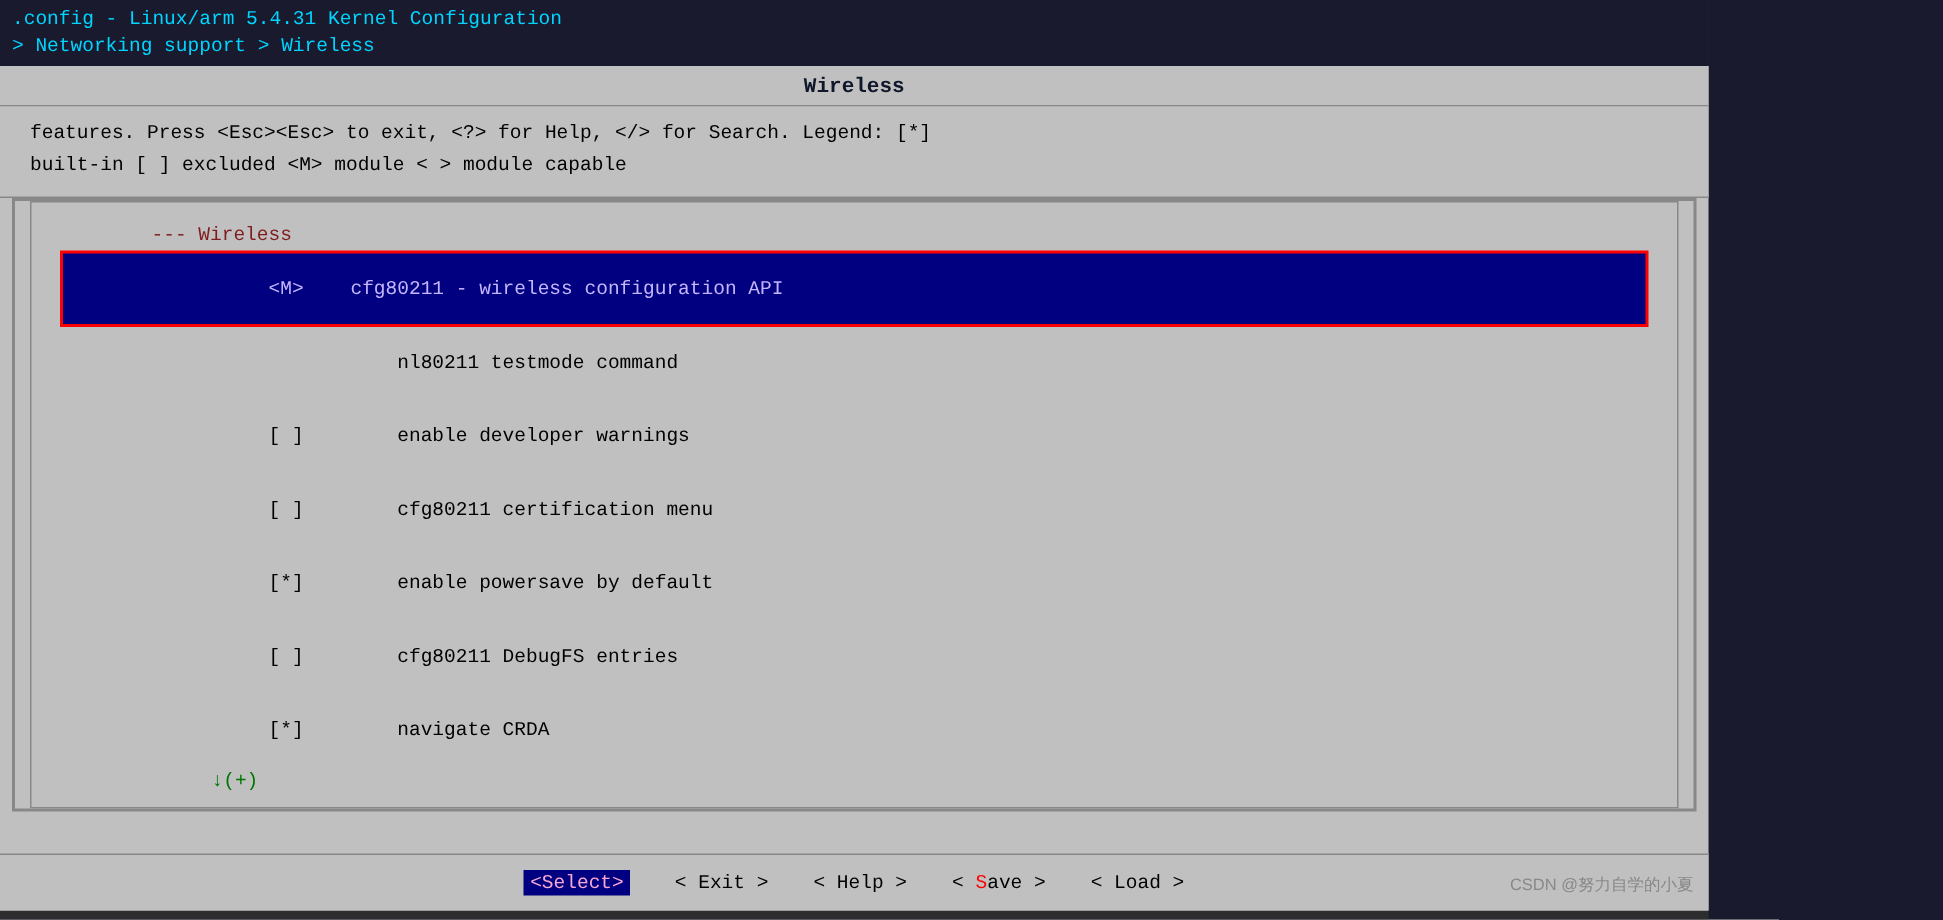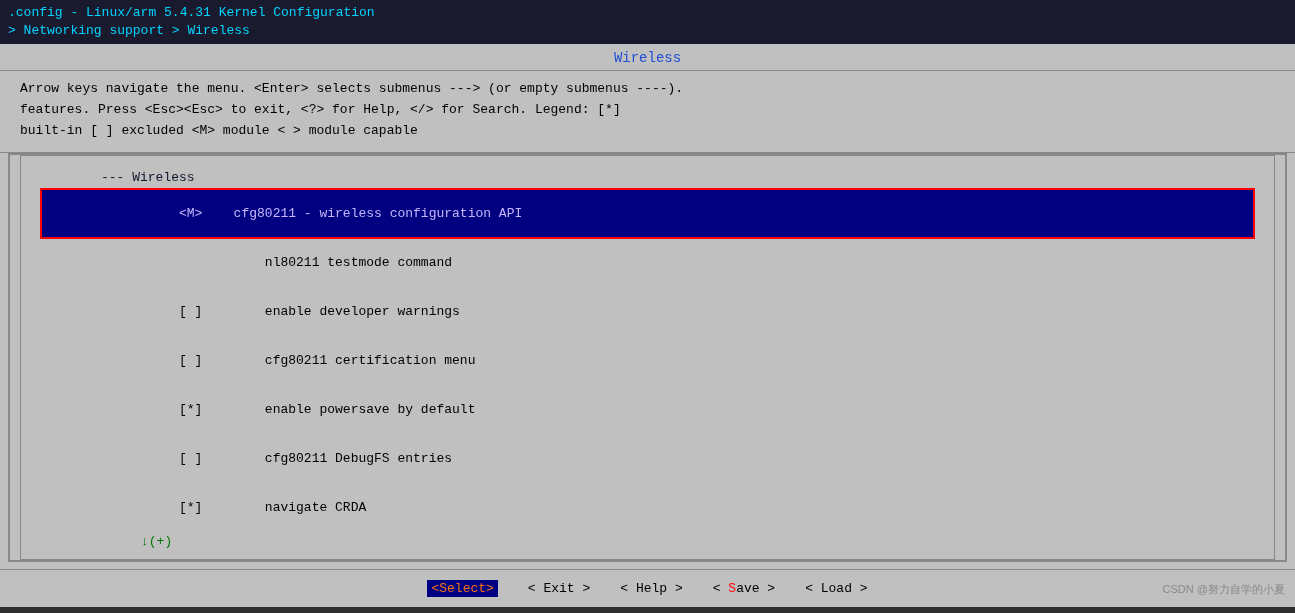--- a/index.html
+++ b/index.html
@@ -6,21 +6,21 @@
     body {
       background: #1a1a2e;
       font-family: 'Courier New', Courier, monospace;
       font-size: 14px;
       width: 1295px;
       height: 613px;
       overflow: hidden;
     }
 
     .outer-container {
-      width: 1295px;
+      width: 1139px;
       height: 613px;
       background: #2d2d2d;
       position: relative;
     }
 
     .title-bar {
       background: #1a1a2e;
       color: #00d4ff;
       padding: 4px 8px;
       font-size: 13px;
@@ -36,23 +36,23 @@
       margin: 0;
       padding: 0;
       height: calc(100% - 50px);
       position: relative;
     }
 
     .panel-title-bar {
       background: #c0c0c0;
       text-align: center;
       padding: 6px 0 4px 0;
-      font-weight: normal;
+      font-weight: bold;
       font-size: 14px;
-      color: #1d4ed8;
+      color: #0f172a;
       border-bottom: 1px solid #888;
     }
 
     .help-text {
       background: #c0c0c0;
       color: #000;
       padding: 8px 20px 10px 20px;
       font-size: 13px;
       line-height: 1.6;
       border-bottom: 1px solid #888;
@@ -60,21 +60,21 @@
 
     .menu-area {
       background: #c0c0c0;
       padding: 8px 20px;
       border: 1px solid #888;
       margin: 0 10px;
       min-height: 280px;
     }
 
     .menu-section-label {
-      color: #0f172a;
+      color: #7f1d1d;
       padding: 6px 0 4px 60px;
       font-size: 13px;
     }
 
     .menu-item {
       padding: 2px 0 2px 60px;
       font-size: 13px;
       color: #000;
       cursor: pointer;
       white-space: pre;
@@ -104,21 +104,21 @@
 
     .nav-btn {
       color: #000;
       font-size: 13px;
       cursor: pointer;
       font-family: 'Courier New', Courier, monospace;
     }
 
     .nav-btn.selected {
       background: #000080;
-      color: #f97316;
+      color: #f9a8d4;
       padding: 1px 4px;
     }
 
     .nav-btn .s-letter {
       color: #ff0000;
     }
 
     .scroll-indicator {
       color: #007700;
       padding: 2px 0 2px 100px;
@@ -146,21 +146,20 @@
 <div class="outer-container">
   <div class="title-bar">
     <div class="path-line">.config - Linux/arm 5.4.31 Kernel Configuration</div>
     <div class="path-line">&gt; Networking support &gt; Wireless</div>
   </div>
 
   <div class="main-panel">
     <div class="panel-title-bar">Wireless</div>
 
     <div class="help-text">
-      <div>Arrow keys navigate the menu.  &lt;Enter&gt; selects submenus ---&gt; (or empty submenus ----).</div>
       <div>features.  Press &lt;Esc&gt;&lt;Esc&gt; to exit, &lt;?&gt; for Help, &lt;/&gt; for Search.  Legend: [*]</div>
       <div>built-in  [ ] excluded  &lt;M&gt; module  &lt; &gt; module capable</div>
     </div>
 
     <div class="outer-border">
       <div class="menu-area">
         <div class="menu-section-label">--- Wireless</div>
 
         <div class="menu-item highlighted">
           <span>&lt;M&gt;    cfg80211 - wireless configuration API</span>

